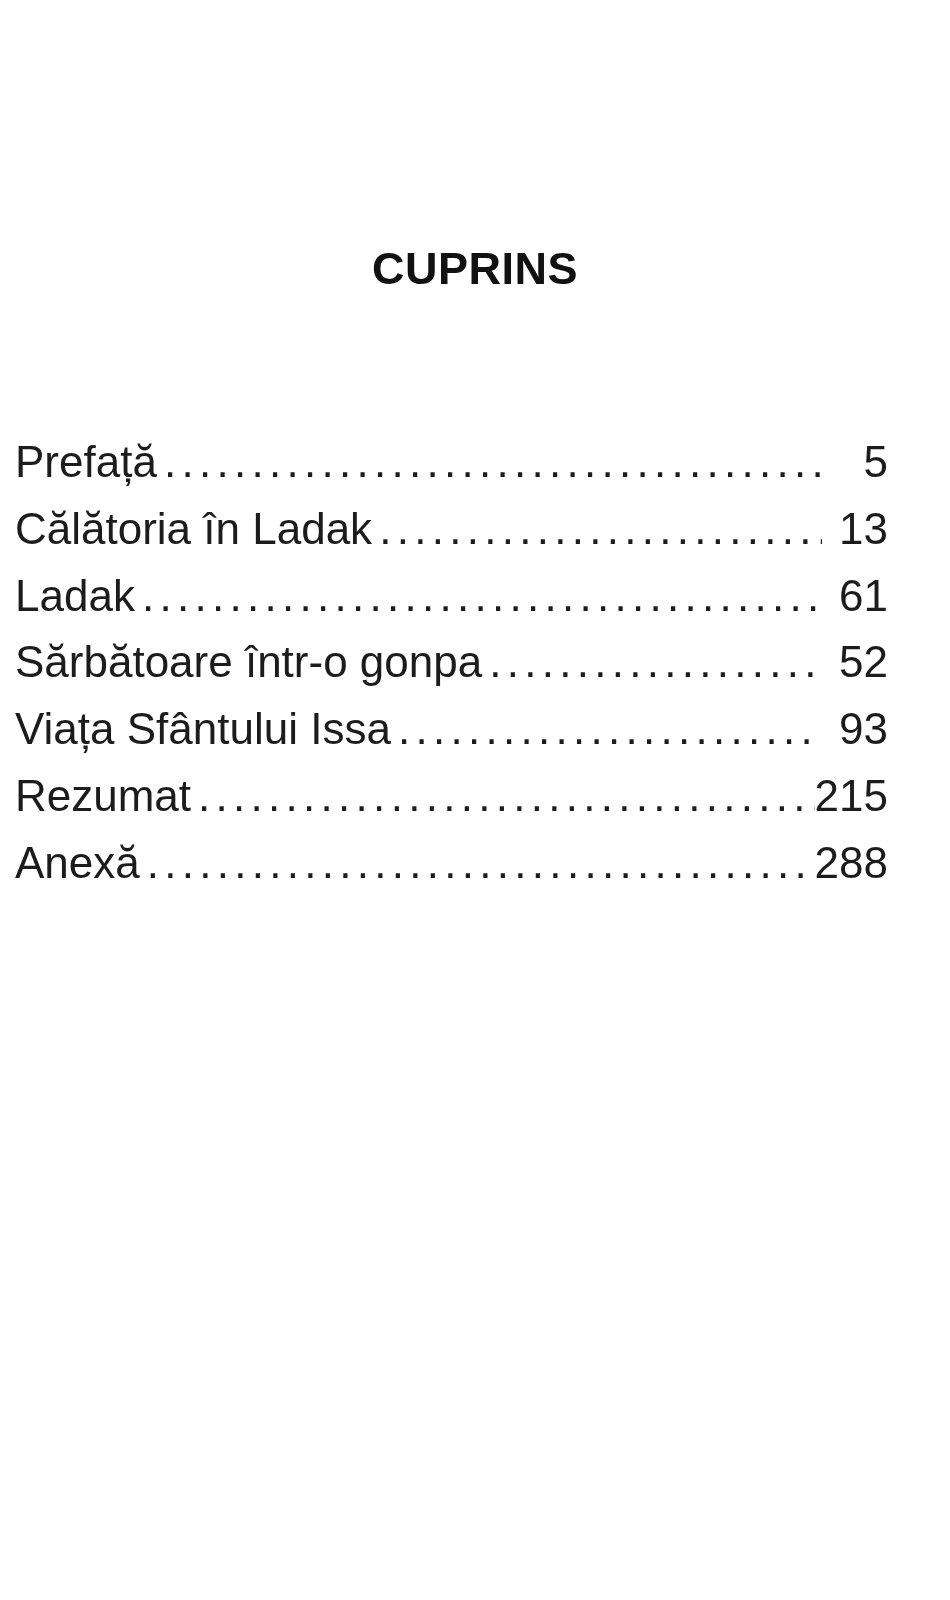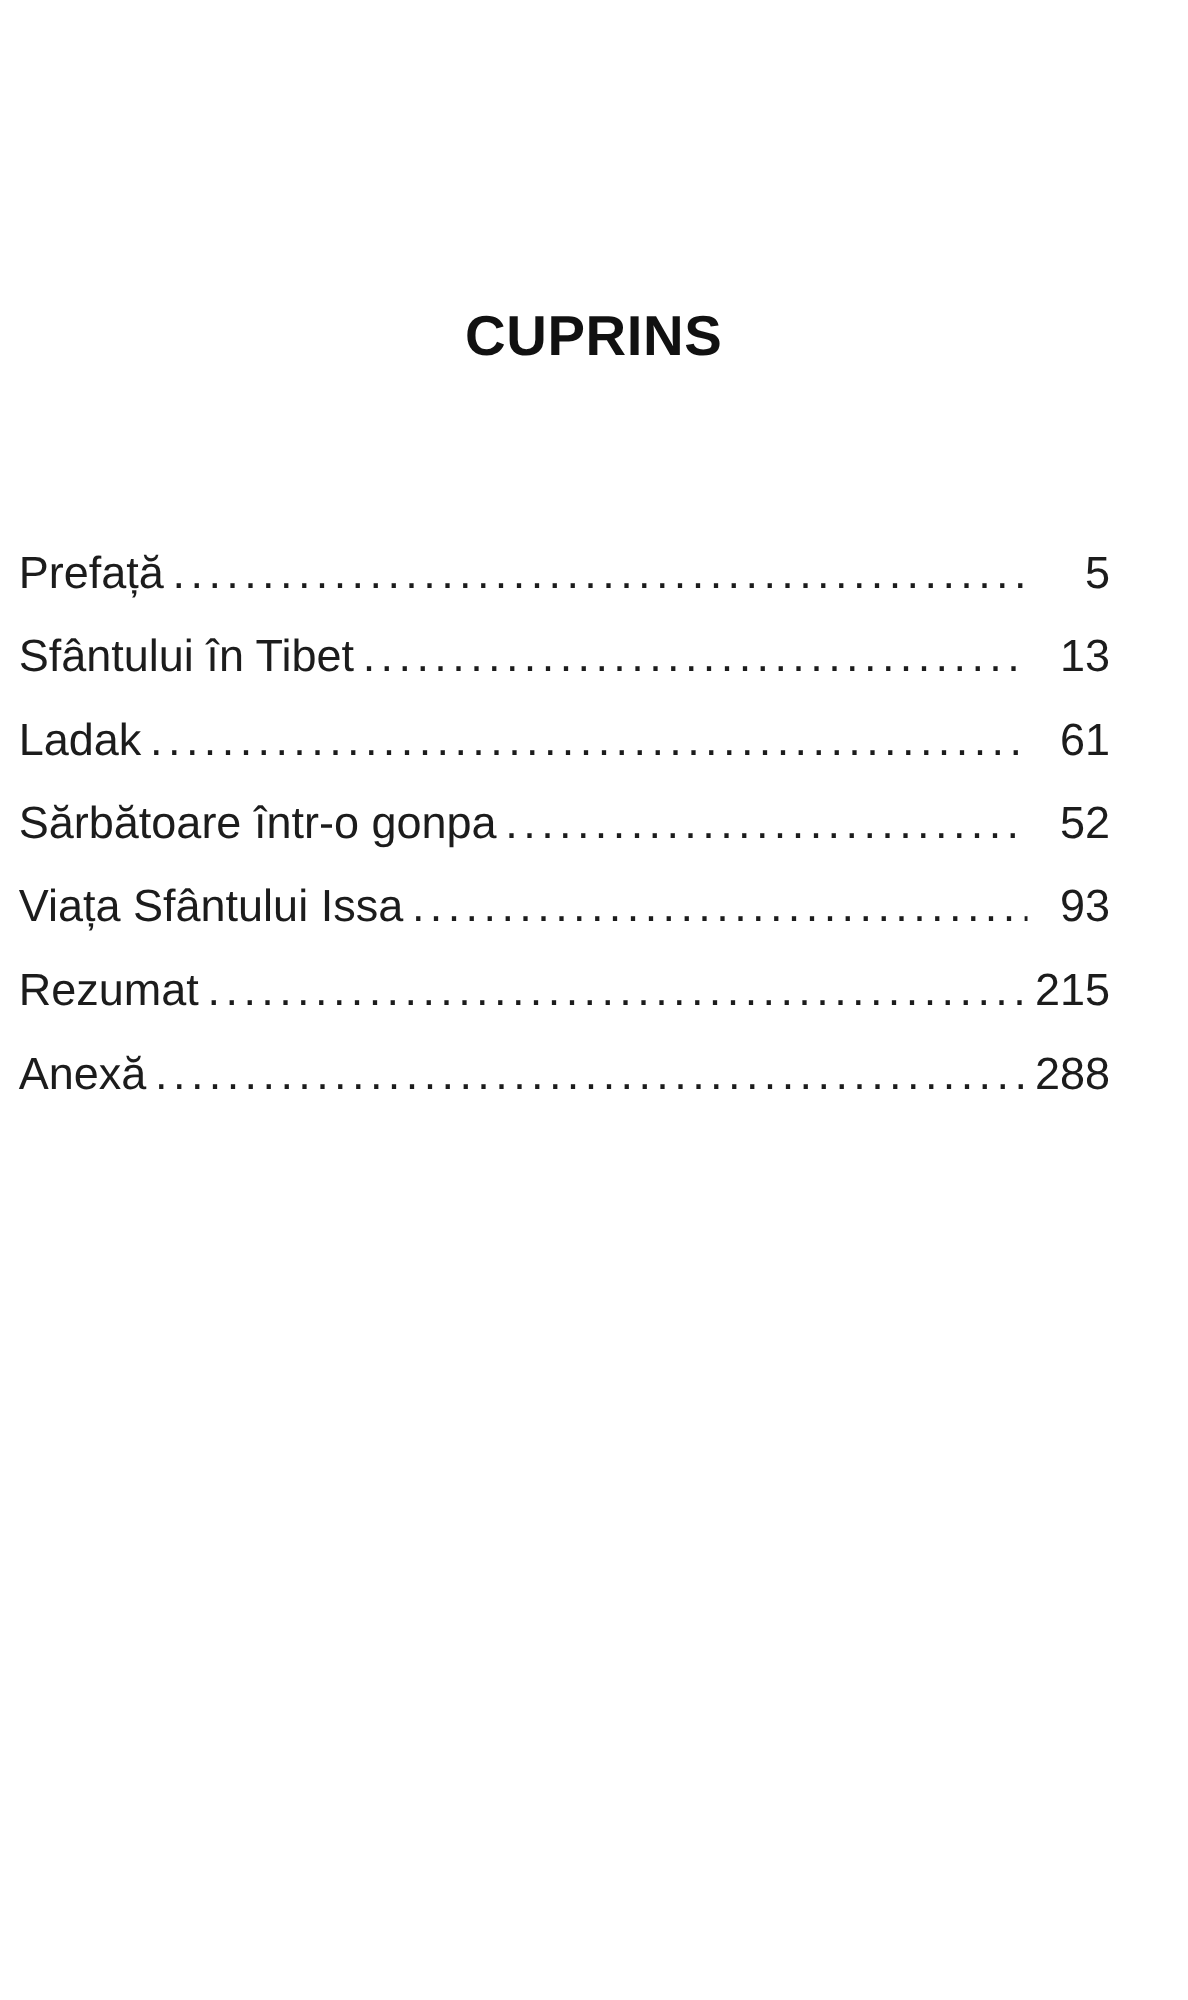--- a/index.html
+++ b/index.html
@@ -28,21 +28,21 @@
   .toc {
     position: absolute;
     top: 437px;
     left: 15px;
     right: 62px;
   }
   .row {
     display: flex;
     align-items: baseline;
     height: 66.8px;
-    font-size: 36px;
+    font-size: 44px;
     font-weight: 400;
     color: #1c1c1c;
   }
   .label { white-space: nowrap; }
   .it { }
   .leader {
     flex: 1;
     overflow: hidden;
     white-space: nowrap;
     padding-left: 7px;
@@ -73,21 +73,21 @@
 <div class="page">
   <div class="title">CUPRINS</div>
 
   <div class="toc">
       <div class="row">
         <span class="label">Prefață</span>
         <span class="leader"></span>
         <span class="num">5</span>
       </div>
       <div class="row">
-        <span class="label">Sfântului în Tibet</span>
+        <span class="label">Călătoria în Ladak</span>
         <span class="leader"></span>
         <span class="num">13</span>
       </div>
       <div class="row">
         <span class="label">Ladak</span>
         <span class="leader"></span>
         <span class="num">61</span>
       </div>
       <div class="row">
         <span class="label">Sărbătoare într-o&nbsp;<span class="it">gonpa</span></span>

